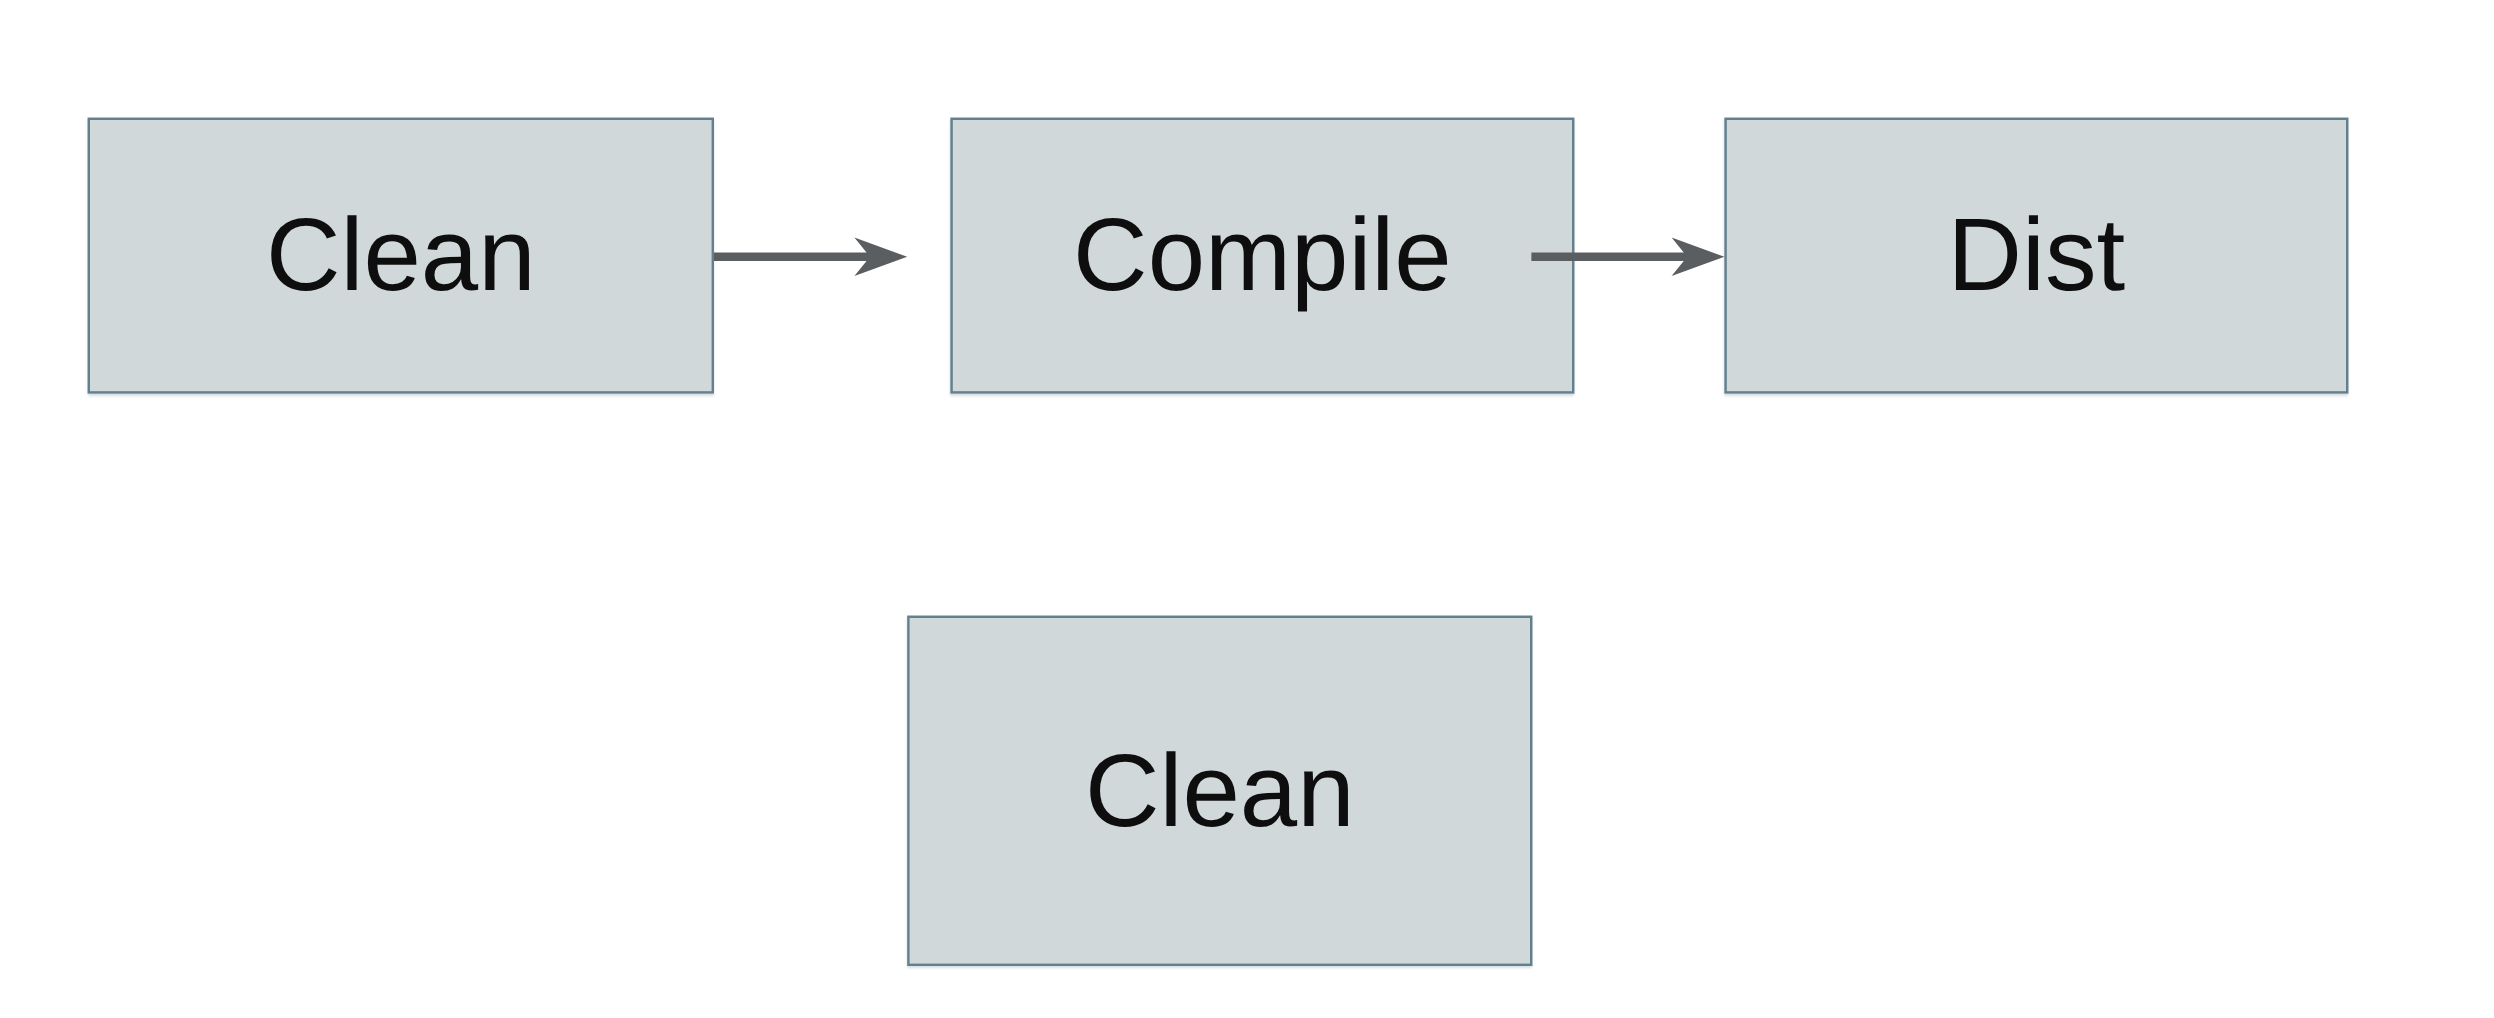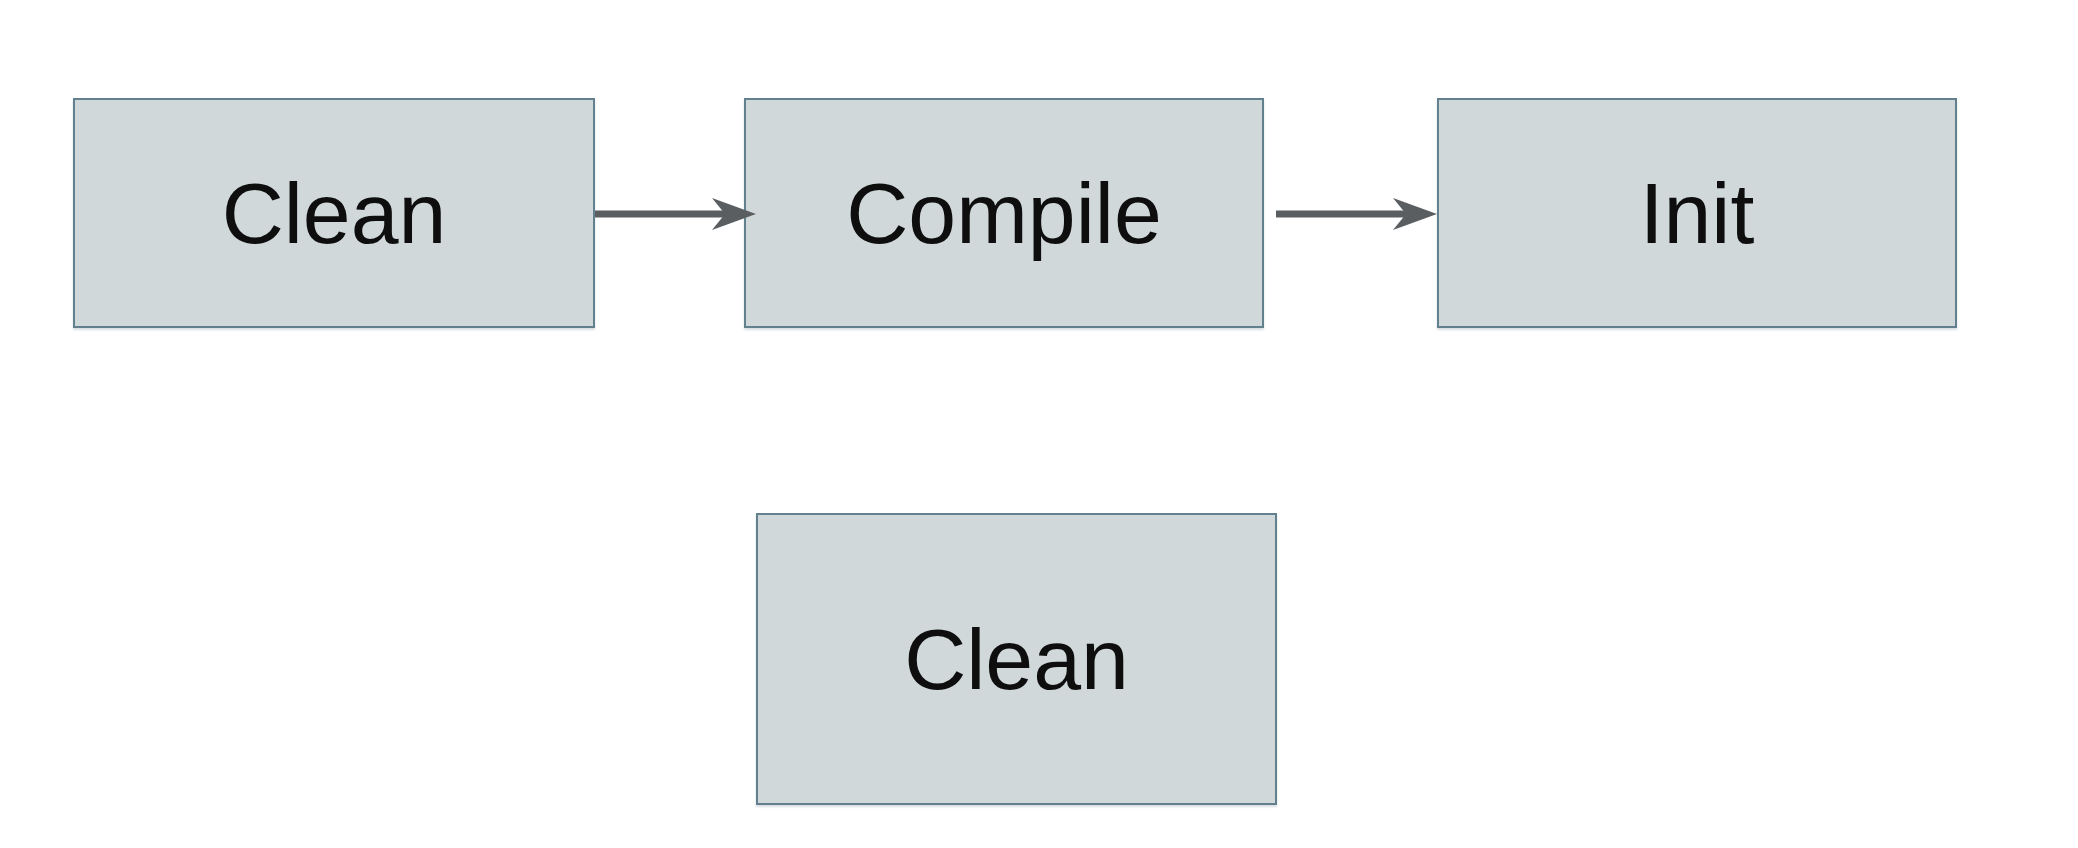--- a/index.html
+++ b/index.html
@@ -30,21 +30,21 @@
   }
   .node-label{
     font-size:86px;
     font-weight:400;
     color:var(--text);
     letter-spacing:0px;
     line-height:1;
     user-select:none;
   }
   .node-dist   {left:73px;   top:98px;  width:522px; height:230px;}
-  .node-compile{left:744px;  top:98px;  width:520px; height:230px;}
+  .node-compile{left:792px;  top:98px;  width:520px; height:230px;}
   .node-init   {left:1437px; top:98px;  width:520px; height:230px;}
   .node-clean  {left:756px;  top:513px; width:521px; height:292px;}
   .edge{position:absolute;display:block;}
   .edge-1{left:595px;  top:194px;}
   .edge-2{left:1276px; top:194px;}
   .edge-shaft{stroke:var(--arrow);stroke-width:7;}
   .edge-head{fill:var(--arrow);stroke:none;}
 </style>
 </head>
 <body>
@@ -53,21 +53,21 @@
 
   <div class="node node-dist">
     <span class="node-label">Clean</span>
   </div>
 
   <div class="node node-compile">
     <span class="node-label">Compile</span>
   </div>
 
   <div class="node node-init">
-    <span class="node-label">Init</span>
+    <span class="node-label">Dist</span>
   </div>
 
   <div class="node node-clean">
     <span class="node-label">Clean</span>
   </div>
 
   <svg class="edge edge-1" width="161" height="40" viewBox="0 0 161 40" aria-hidden="true">
     <line class="edge-shaft" x1="0" y1="20" x2="131" y2="20"></line>
     <polygon class="edge-head" points="161,20 117,4 130,20 117,36"></polygon>
   </svg>

